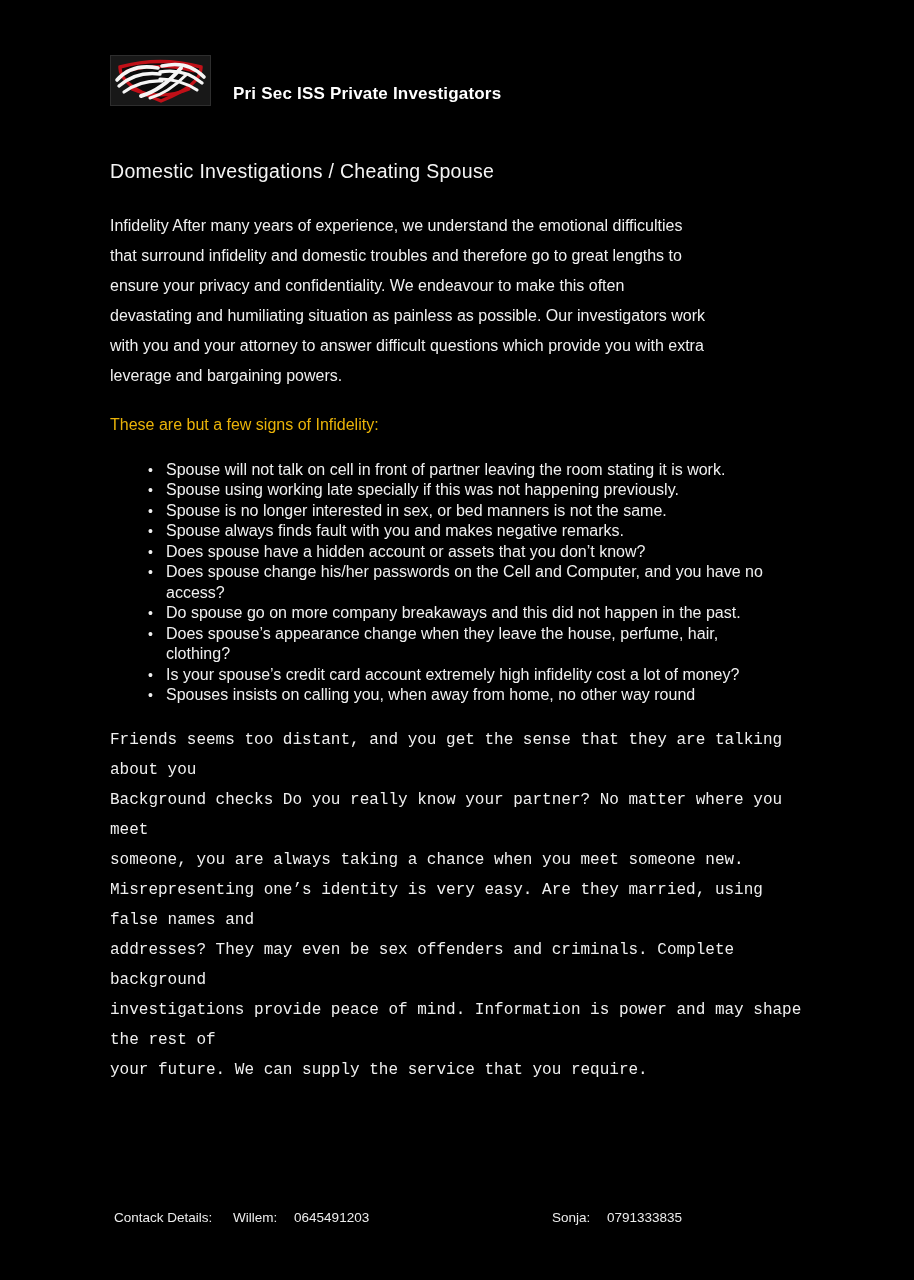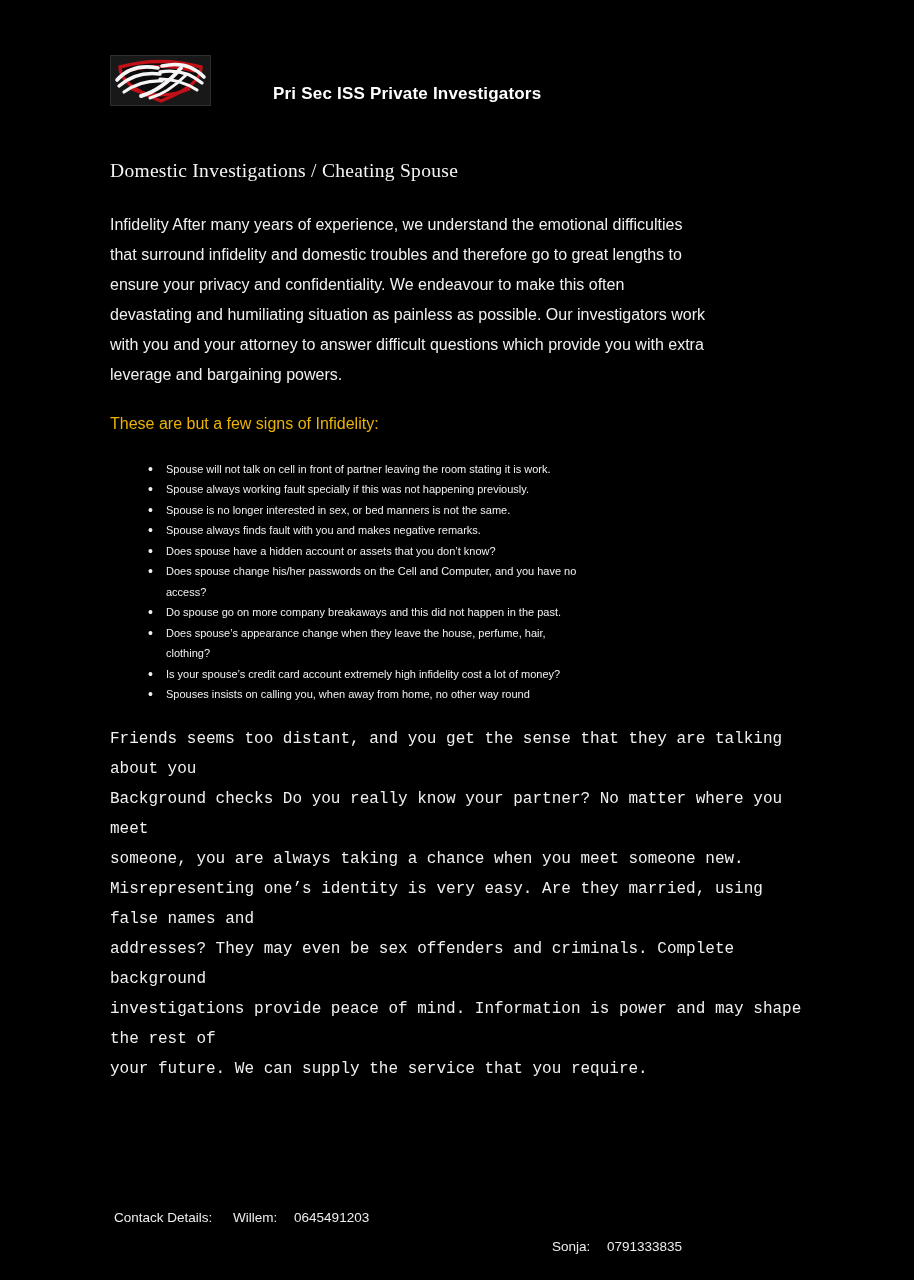--- a/index.html
+++ b/index.html
@@ -10,21 +10,20 @@
     height: 1280px;
     background: #000000;
     color: #f1f1f1;
     font-family: "Liberation Sans", sans-serif;
     overflow: hidden;
   }
   .header {
     display: flex;
     align-items: flex-end;
     margin: 55px 0 0 110px;
-    gap: 40px;
   }
   .logo {
     width: 101px;
     height: 51px;
     display: block;
     flex: 0 0 auto;
   }
   .brand {
     margin-left: 22px;
     padding-bottom: 2px;
@@ -33,40 +32,39 @@
     letter-spacing: 0.2px;
     color: #ffffff;
     white-space: nowrap;
   }
   .heading {
     margin: 54px 100px 0 110px;
     font-size: 19.5px;
     font-weight: 400;
     letter-spacing: 0.3px;
     color: #f5f5f5;
-    font-family: Liberation Serif, serif;
   }
   .para {
     margin: 28px 100px 0 110px;
     font-size: 16px;
     line-height: 30px;
     white-space: pre-line;
     color: #f0f0f0;
   }
   .signs-intro {
     margin: 22px 100px 0 110px;
     font-size: 16px;
     line-height: 24.7px;
     color: #eab308;
   }
   .signs-list {
     margin: 22px 100px 16px 110px;
     padding: 0 0 0 56px;
     list-style: none;
-    font-size: 11px;
+    font-size: 16px;
     line-height: 20.5px;
     color: #f0f0f0;
   }
   .signs-list li {
     position: relative;
     white-space: pre-line;
   }
   .signs-list li::before {
     content: "\2022";
     position: absolute;
@@ -84,21 +82,20 @@
     font-size: 13.5px;
     color: #ededed;
     white-space: nowrap;
   }
   .footer .contact-name   { margin-left: 17px; }
   .footer .contact-phone  { margin-left: 13px; }
   .footer .contact-group-right {
     position: absolute;
     left: 438px;
     top: 0;
-    margin-top: 29px;
   }
   .footer .contact-group-right .contact-name { margin-left: 0; }
 </style>
 </head>
 <body>
 
 <div class="page">
 
   <div class="header">
     <svg class="logo" viewBox="0 0 101 51" aria-hidden="true">
@@ -128,21 +125,21 @@
 that surround infidelity and domestic troubles and therefore go to great lengths to
 ensure your privacy and confidentiality. We endeavour to make this often
 devastating and humiliating situation as painless as possible. Our investigators work
 with you and your attorney to answer difficult questions which provide you with extra
 leverage and bargaining powers.</p>
 
   <p class="signs-intro">These are but a few signs of Infidelity:</p>
 
   <ul class="signs-list">
     <li>Spouse will not talk on cell in front of partner leaving the room stating it is work.</li>
-    <li>Spouse always working fault specially if this was not happening previously.</li>
+    <li>Spouse using working late specially if this was not happening previously.</li>
     <li>Spouse is no longer interested in sex, or bed manners is not the same.</li>
     <li>Spouse always finds fault with you and makes negative remarks.</li>
     <li>Does spouse have a hidden account or assets that you don’t know?</li>
     <li>Does spouse change his/her passwords on the Cell and Computer, and you have no
 access?</li>
     <li>Do spouse go on more company breakaways and this did not happen in the past.</li>
     <li>Does spouse’s appearance change when they leave the house, perfume, hair,
 clothing?</li>
     <li>Is your spouse’s credit card account extremely high infidelity cost a lot of money?</li>
     <li>Spouses insists on calling you, when away from home, no other way round</li>

